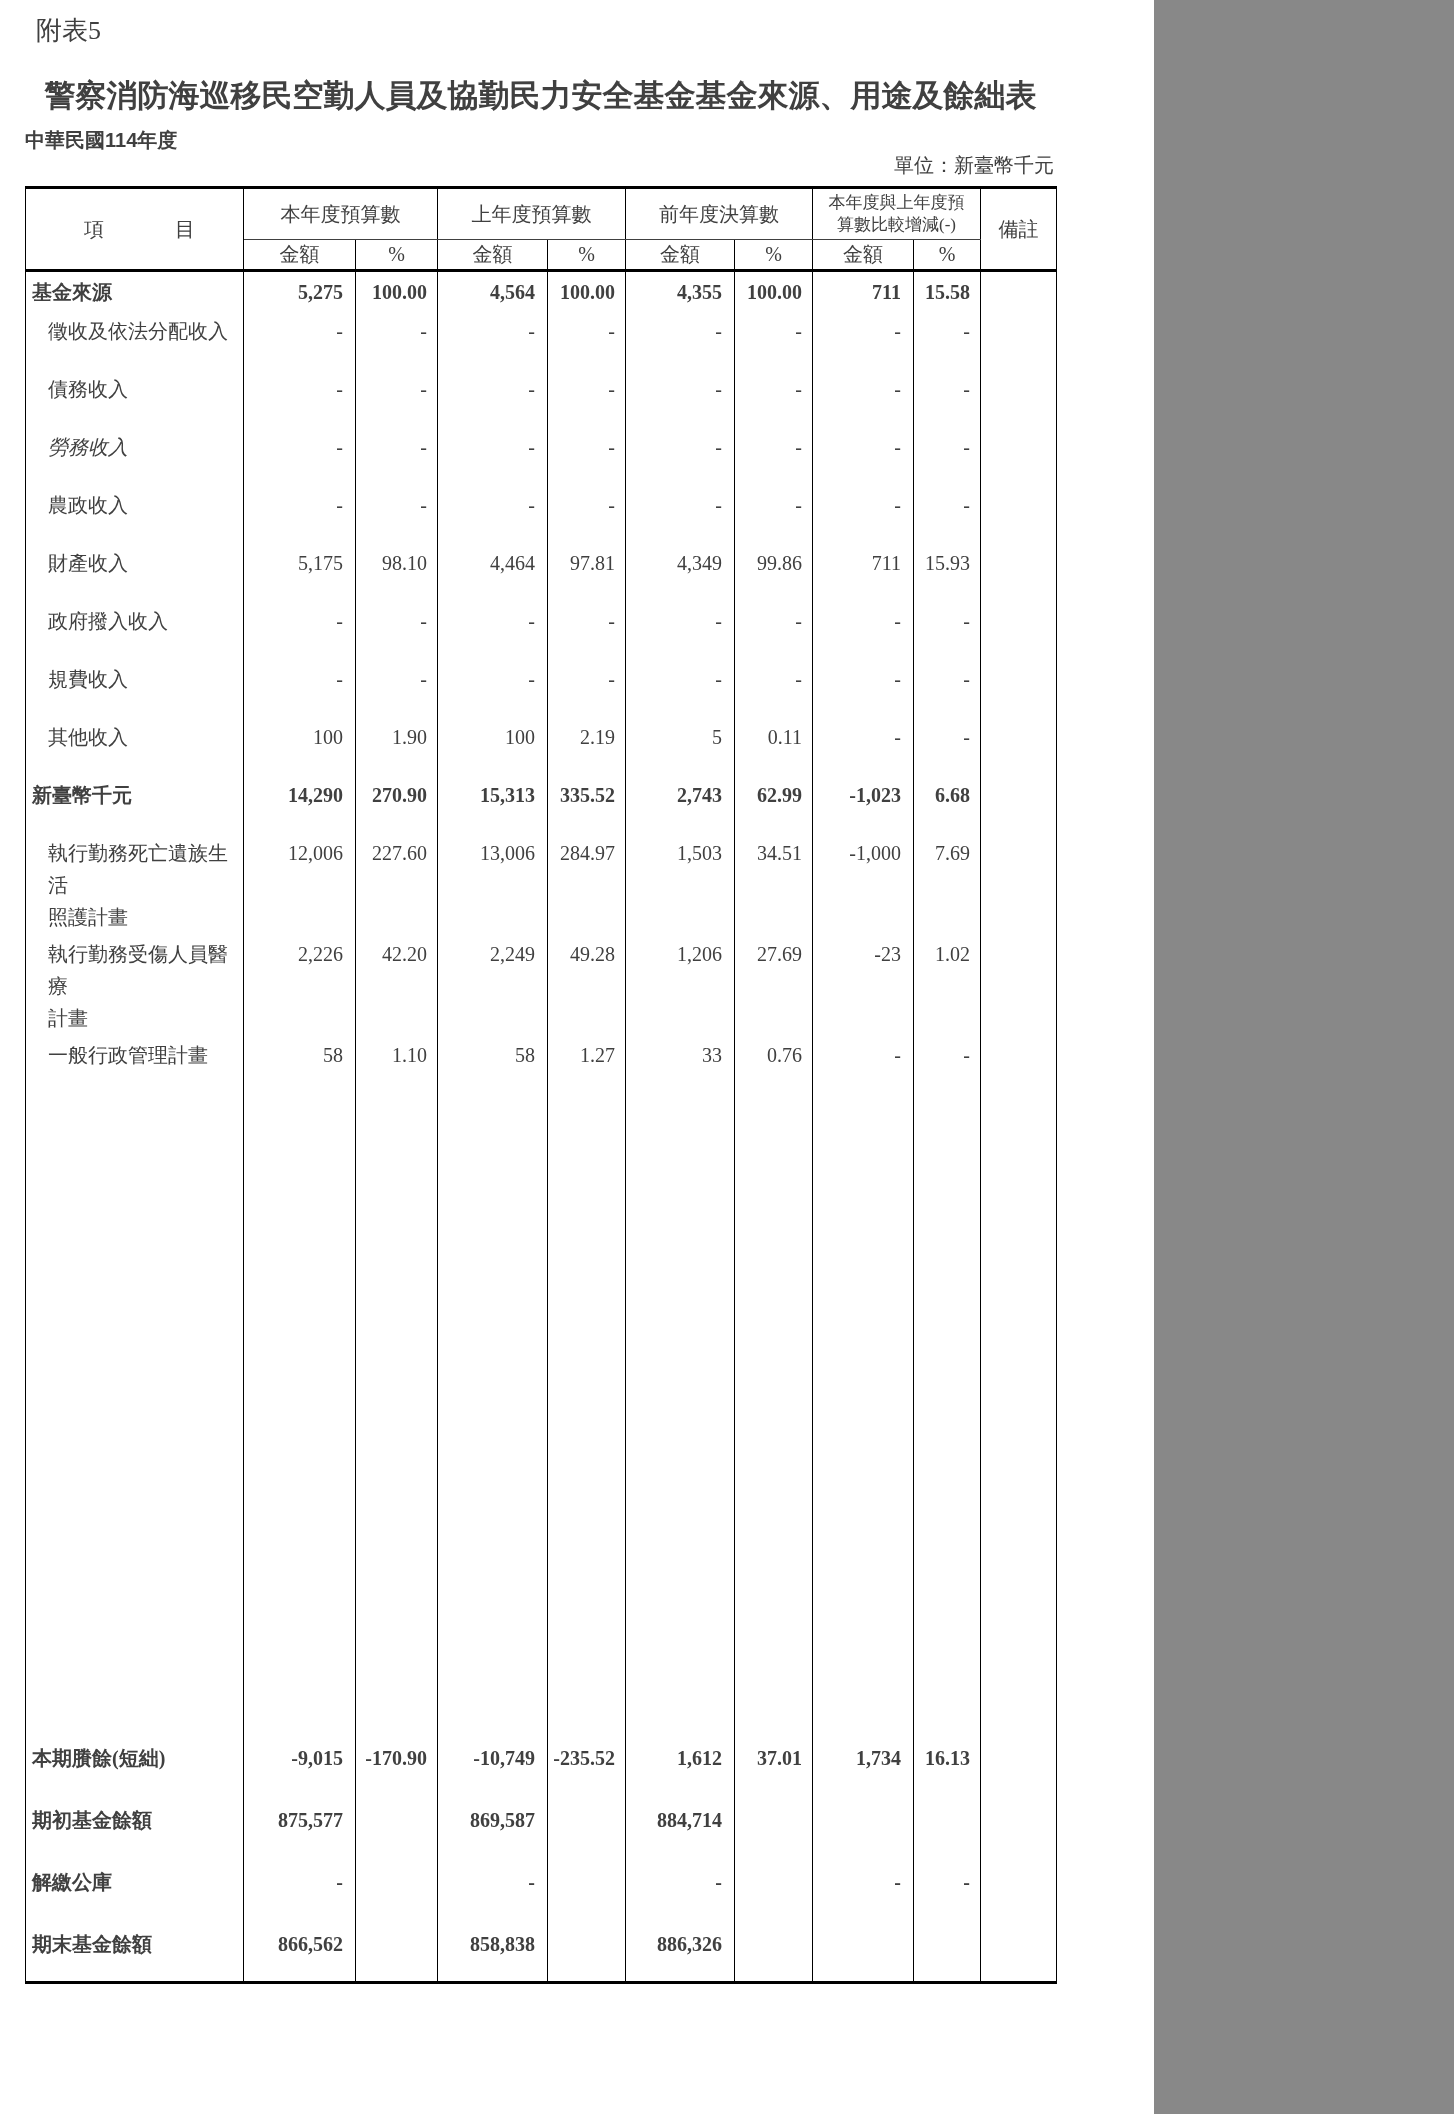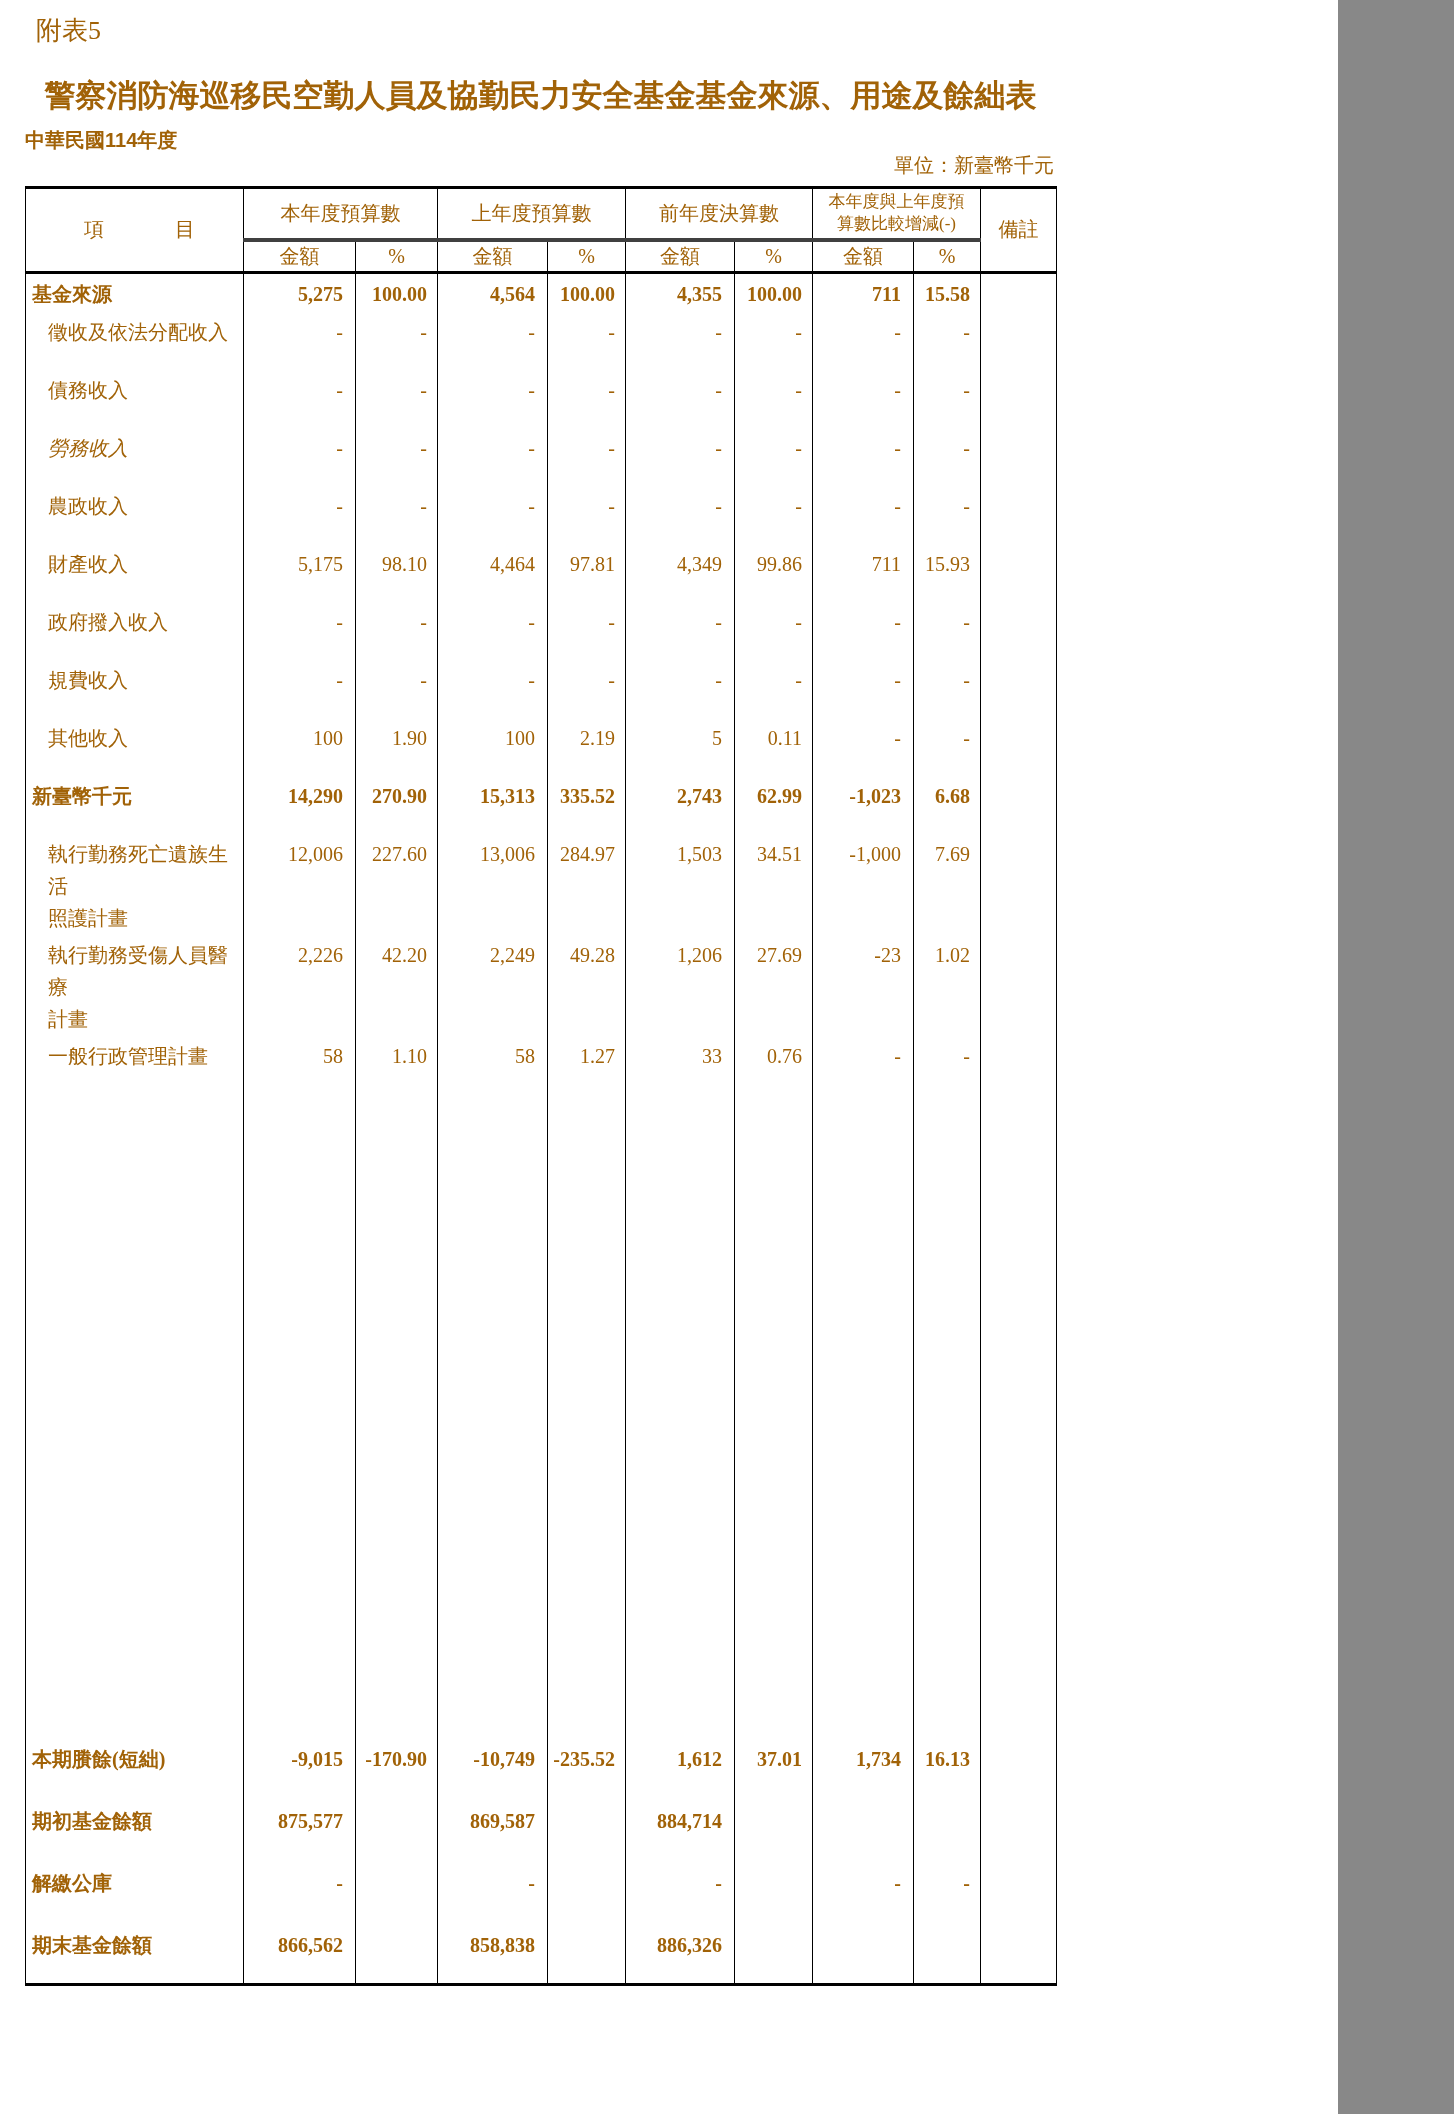--- a/index.html
+++ b/index.html
@@ -1,22 +1,22 @@
 <!DOCTYPE html>
 <html><head>
 <meta charset="utf-8">
 <style>
   html, body { margin: 0; padding: 0; background: #888; }
   .page {
     position: relative;
-    width: 1338px;
+    width: 1154px;
     height: 2114px;
     background: #ffffff;
     font-family: "Liberation Serif", "DejaVu Serif", serif;
-    color: #a16207;
+    color: #404040;
     overflow: hidden;
   }
   .appendix {
     position: absolute; left: 36px; top: 14px;
     font-size: 26px; line-height: 34px;
   }
   .doc-title {
     position: absolute; left: 25px; top: 76px; width: 1031px;
     text-align: center; font-family: "Liberation Sans", sans-serif;
     font-weight: bold; font-size: 31px; line-height: 40px; white-space: nowrap;
@@ -35,21 +35,21 @@
     border-collapse: collapse; table-layout: fixed; width: 1031px;
     border-top: 3px solid #000; border-bottom: 3px solid #000;
   }
   table.budget th, table.budget td {
     border-left: 1px solid #000; border-right: 1px solid #000;
     font-size: 20px; font-weight: normal; overflow: hidden;
   }
   tr.h1 { height: 52px; }
   tr.h2 { height: 30px; }
   thead th { text-align: center; vertical-align: middle; }
-  thead th.grp { border-bottom: 4px solid #404040; }
+  thead th.grp { border-bottom: 1px solid #404040; }
   thead tr.h2 th, thead th.sp2 { border-bottom: 3px solid #000; }
   thead th.th-cmp { font-size: 17px; line-height: 22px; padding: 0 10px; }
   thead th.th-item { text-align: justify; text-align-last: justify; padding: 0 48px 0 58px; }
   tbody td {
     vertical-align: top; padding-top: 4px; line-height: 32px;
   }
   tbody td.lbl { text-align: left; padding-left: 6px; padding-right: 4px; white-space: pre-line; }
   tbody tr.lv2 td.lbl { padding-left: 22px; }
   tbody td.amt { text-align: right; padding-right: 12px; }
   tbody td.pct { text-align: right; padding-right: 10px; }

